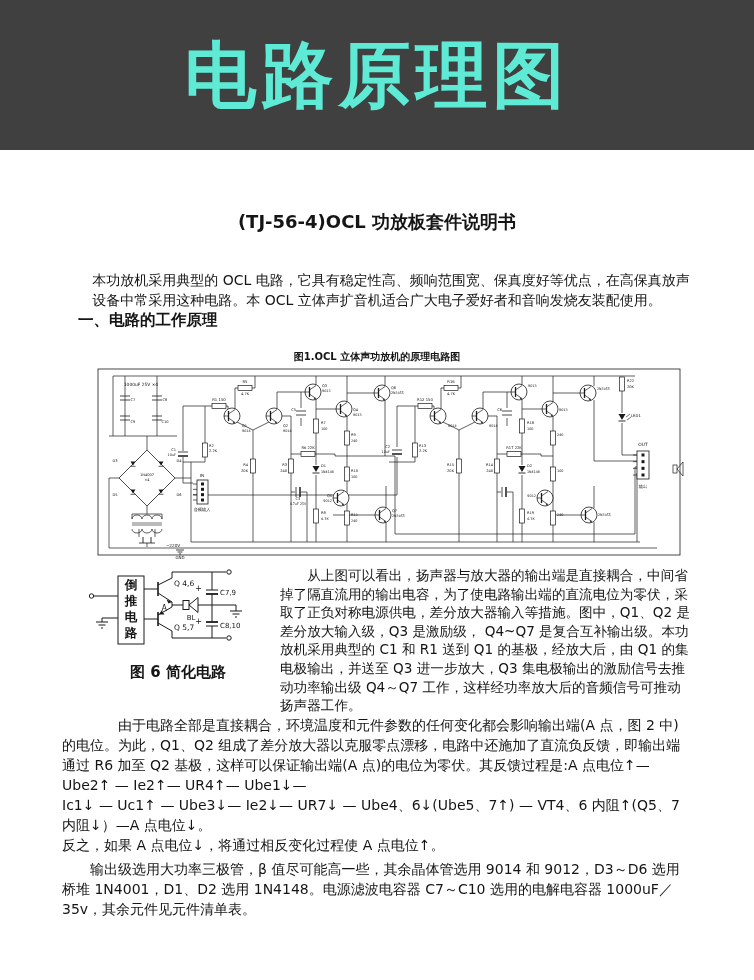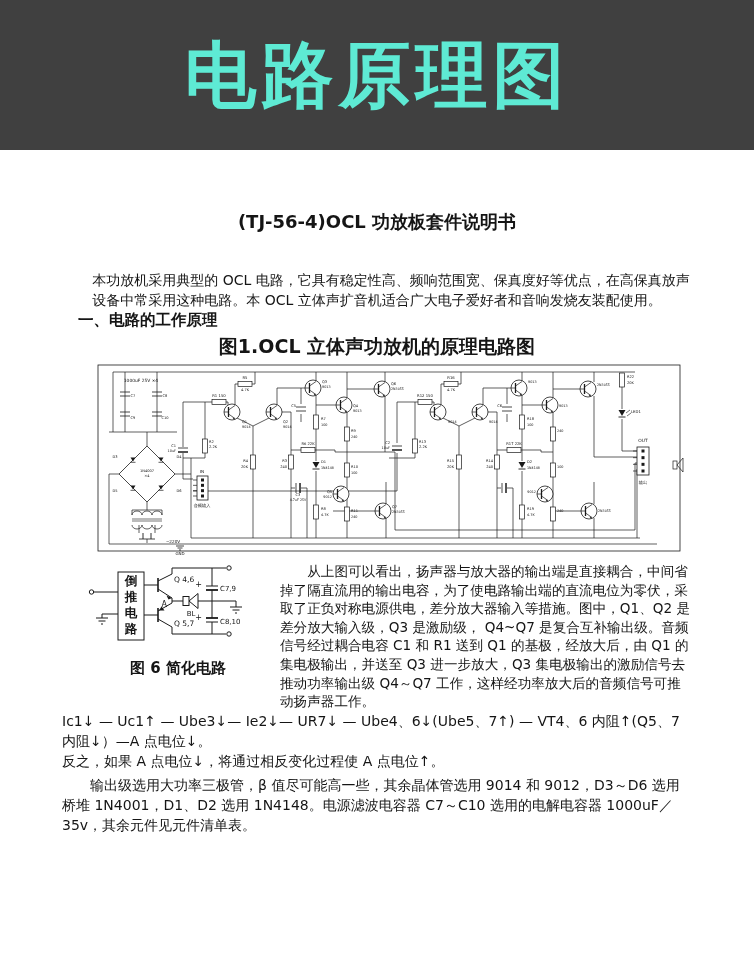--- a/index.html
+++ b/index.html
@@ -5,21 +5,21 @@
   html,body{margin:0;padding:0;}
   body{width:754px;height:980px;background:#ffffff;color:#151515;
        font-family:"DejaVu Sans",sans-serif;overflow:hidden;}
   .banner{height:150px;background:#404040;display:flex;align-items:center;justify-content:center;}
   .banner-title{color:#5eead4;font-size:72px;font-weight:700;letter-spacing:5px;line-height:1;white-space:nowrap;}
   .content{padding:0 62px;}
   .doc-title{margin-top:60px;text-align:center;font-size:18px;font-weight:700;}
   .para{font-size:14px;line-height:20px;text-indent:2em;}
   .para-intro{margin-top:36px;text-align:center;}
   .sec-heading{padding-left:16px;font-size:15.5px;font-weight:700;}
-  .fig1-caption{margin-top:3px;text-align:center;font-size:19px;font-weight:600;}
+  .fig1-caption{margin-top:19px;text-align:center;font-size:10px;font-weight:600;}
   .schematic-wrap{margin-left:33px;margin-top:2px;line-height:0;}
   .fig2row{display:flex;margin-top:5px;}
   .fig2block{margin-left:26px;width:180px;flex:none;}
   .fig2-caption{margin-top:5px;text-align:center;font-size:15px;font-weight:700;}
   .side-text{flex:1;padding-left:12px;font-size:13.6px;line-height:18.6px;text-indent:2em;}
   .para-analysis{margin-top:3px;}
   .para-feedback{text-indent:4em;}
   .para-flat{font-size:14px;line-height:20px;text-indent:0;}
   .para-components{margin-top:4px;}
   svg text{font-family:"DejaVu Sans",sans-serif;fill:#141414;}
@@ -470,20 +470,21 @@
         <text x="86" y="64" font-size="7.5">Q 5,7</text>
         <text x="79" y="45" font-size="8" text-anchor="end">A</text>
         <text x="103" y="54" font-size="7" text-anchor="middle">BL</text>
         <text x="114" y="25" font-size="8" text-anchor="end">+</text>
         <text x="114" y="58" font-size="8" text-anchor="end">+</text>
         <text x="132" y="29" font-size="7">C7,9</text>
         <text x="132" y="62" font-size="7">C8,10</text>
       </svg>
       <div class="fig2-caption">图 6   简化电路</div>
     </div>
-    <div class="side-text">从上图可以看出，扬声器与放大器的输出端是直接耦合，中间省掉了隔直流用的输出电容，为了使电路输出端的直流电位为零伏，采取了正负对称电源供电，差分放大器输入等措施。图中，Q1、Q2 是差分放大输入级，Q3 是激励级， Q4~Q7 是复合互补输出级。音频信号经过耦合电容 C1 和 R1 送到 Q1 的基极，经放大后，由 Q1 的集电极输出，并送至 Q3 进一步放大，Q3 集电极输出的激励信号去推动功率输出级 Q4～Q7 工作，这样经功率放大后的音频信号可推动扬声器工作。</div>
+    <div class="side-text">从上图可以看出，扬声器与放大器的输出端是直接耦合，中间省掉了隔直流用的输出电容，为了使电路输出端的直流电位为零伏，采取了正负对称电源供电，差分放大器输入等措施。图中，Q1、Q2 是差分放大输入级，Q3 是激励级， Q4~Q7 是复合互补输出级。本功放机采用典型的 C1 和 R1 送到 Q1 的基极，经放大后，由 Q1 的集电极输出，并送至 Q3 进一步放大，Q3 集电极输出的激励信号去推动功率输出级 Q4～Q7 工作，这样经功率放大后的音频信号可推动扬声器工作。</div>
   </div>
 
+  <div class="para para-feedback">由于电路全部是直接耦合，环境温度和元件参数的任何变化都会影响输出端(A 点，图 2 中)的电位。为此，Q1、Q2 组成了差分放大器以克服零点漂移，电路中还施加了直流负反馈，即输出端通过 R6 加至 Q2 基极，这样可以保证输出端(A 点)的电位为零伏。其反馈过程是:A 点电位↑— Ube2↑ — Ie2↑— UR4↑— Ube1↓—</div>
   <div class="para-flat">Ic1↓ — Uc1↑ — Ube3↓— Ie2↓— UR7↓ — Ube4、6↓(Ube5、7↑) — VT4、6 内阻↑(Q5、7 内阻↓）—A 点电位↓。</div>
   <div class="para-flat">反之，如果 A 点电位↓，将通过相反变化过程使 A 点电位↑。</div>
 
   <div class="para para-components">输出级选用大功率三极管，β 值尽可能高一些，其余晶体管选用 9014 和 9012，D3～D6 选用桥堆 1N4001，D1、D2 选用 1N4148。电源滤波电容器 C7～C10 选用的电解电容器 1000uF／35v，其余元件见元件清单表。</div>
 </div>
 
 </body></html>

